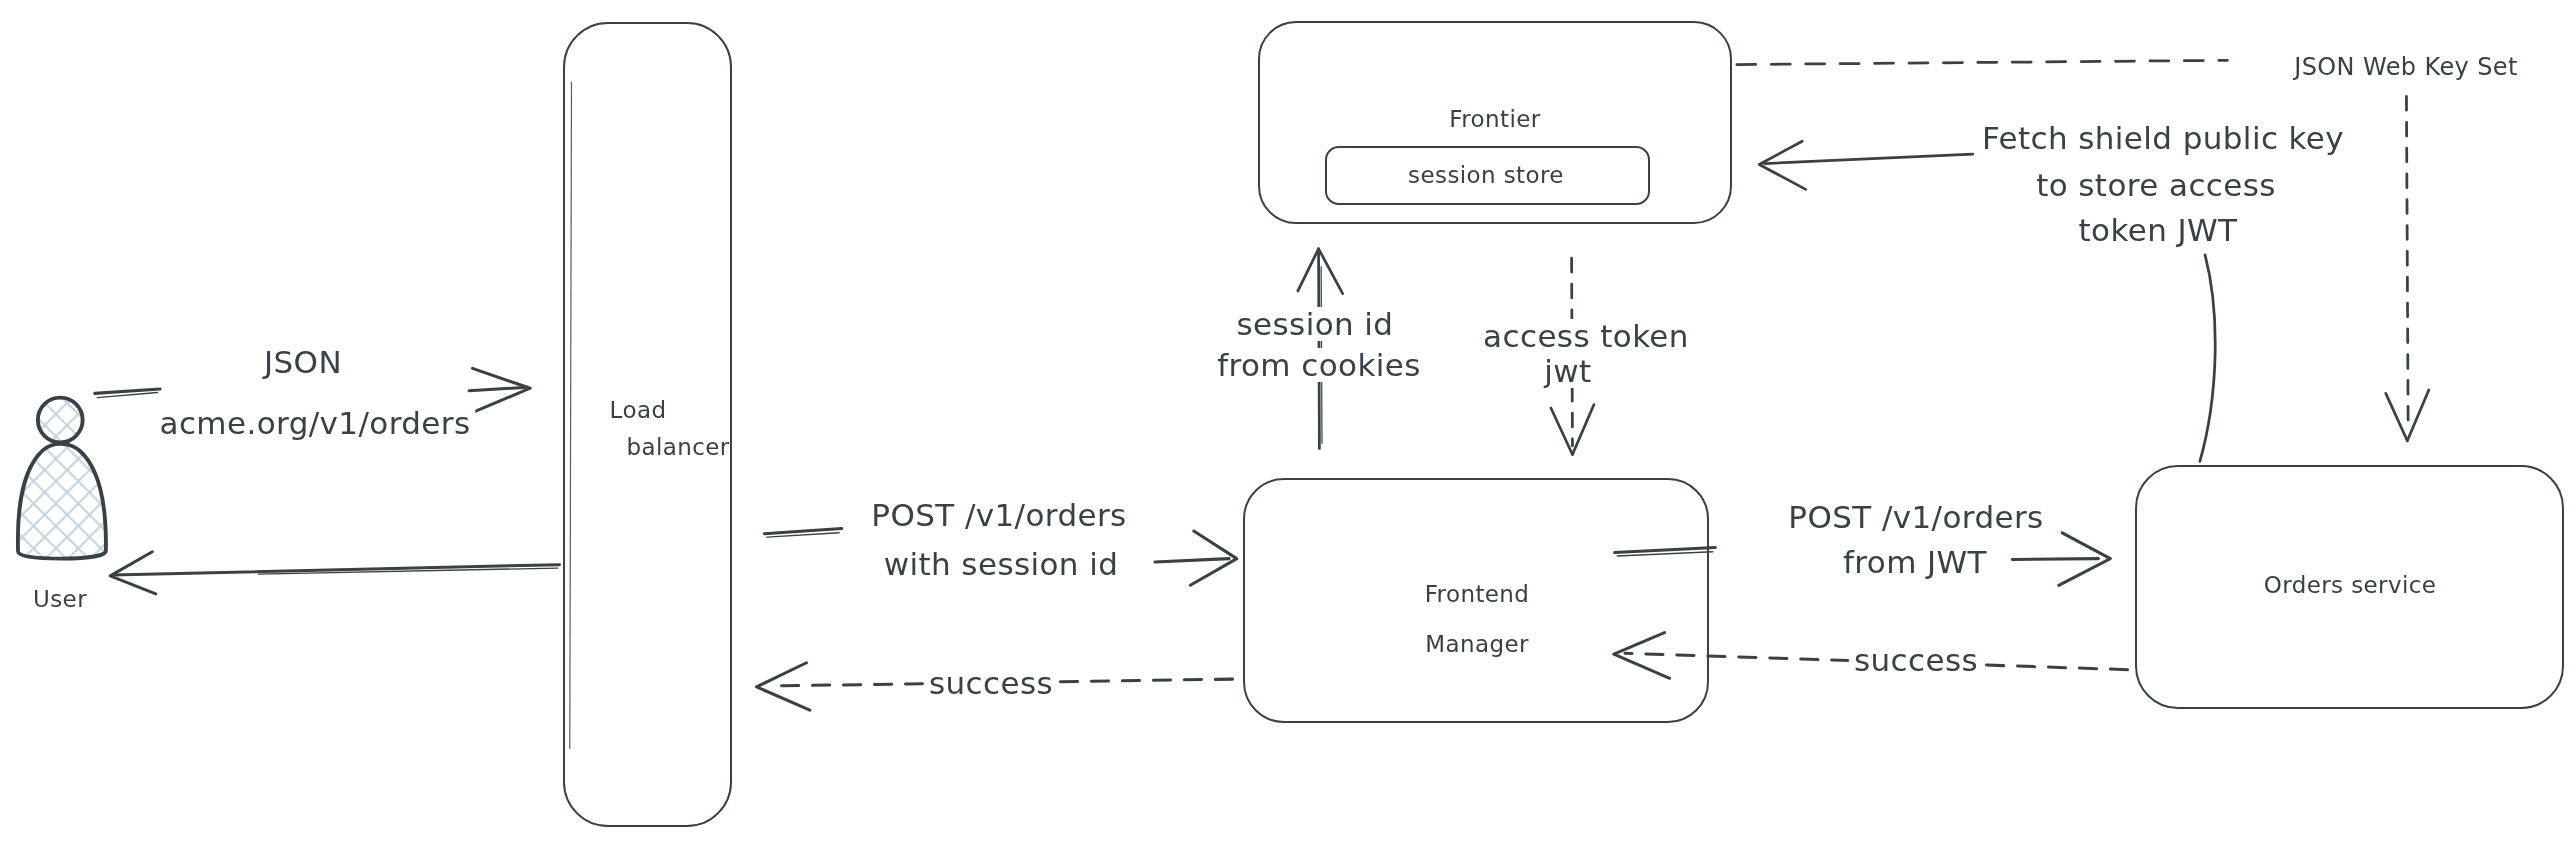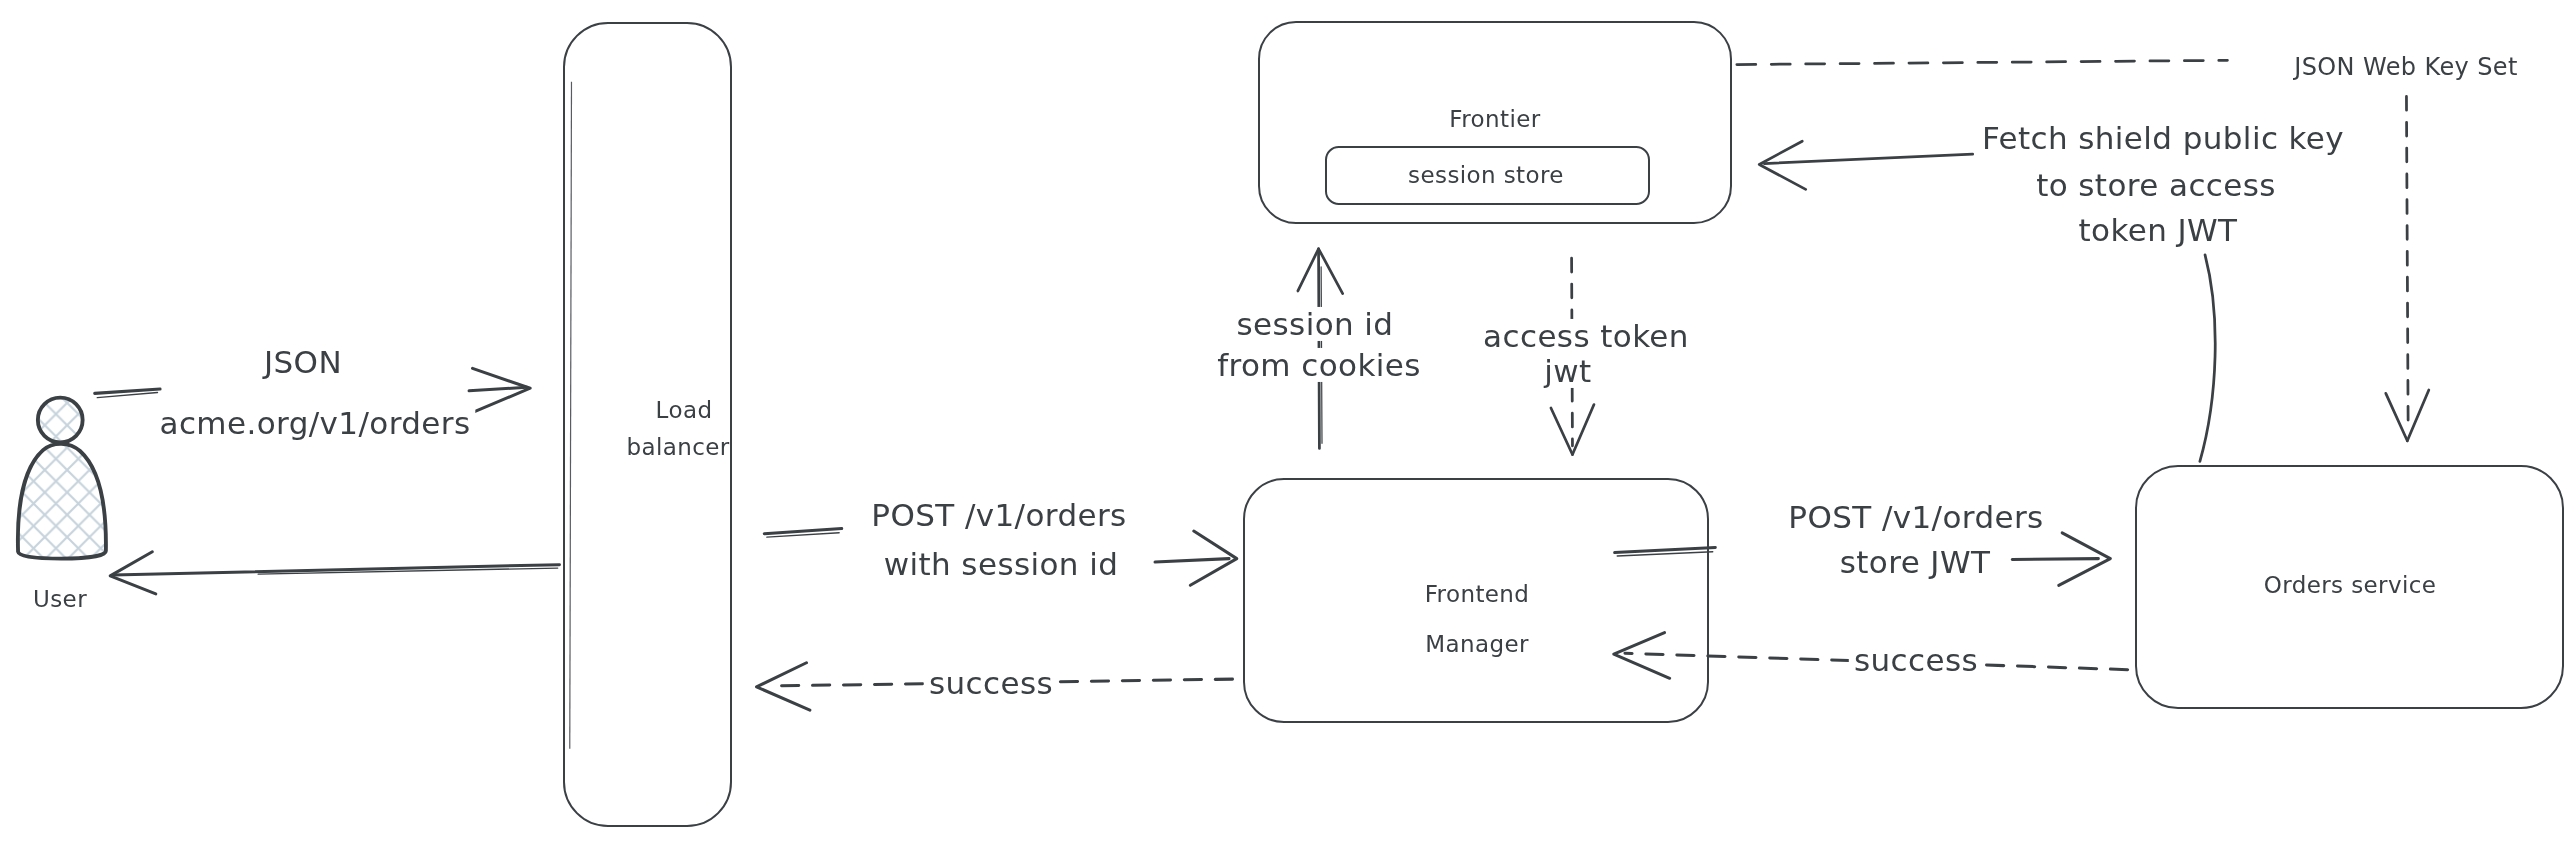--- a/index.html
+++ b/index.html
@@ -128,21 +128,21 @@
   <div class="box" style="left:1258px;top:20.7px;width:474px;height:203px;border-radius:38px;"></div>
 
   <div class="box inner" style="left:1325px;top:146px;width:325px;height:59px;"></div>
 
   <div class="box" style="left:1243px;top:478px;width:466px;height:245px;border-radius:41px;"></div>
 
   <div class="box" style="left:2135px;top:465px;width:429px;height:244px;border-radius:43px;"></div>
 
   <div class="lbl node nobg" style="left:60px;top:600px;">User</div>
 
-  <div class="lbl node nobg" style="left:684px;top:411px;">Load</div>
+  <div class="lbl node nobg" style="left:638px;top:411px;">Load</div>
   <div class="lbl node nobg" style="left:678px;top:448px;">balancer</div>
 
   <div class="lbl node nobg" style="left:1495px;top:120px;">Frontier</div>
   <div class="lbl node nobg" style="left:1486px;top:176px;">session store</div>
 
   <div class="lbl node nobg" style="left:1477px;top:595px;">Frontend</div>
   <div class="lbl node nobg" style="left:1477px;top:645px;">Manager</div>
 
   <div class="lbl node nobg" style="left:2350px;top:586px;">Orders service</div>
 
@@ -154,21 +154,21 @@
 
   <div class="lbl" style="left:991px;top:683px;">success</div>
 
   <div class="lbl" style="left:1315px;top:324px;">session id</div>
   <div class="lbl" style="left:1319px;top:365px;">from cookies</div>
 
   <div class="lbl" style="left:1586px;top:336px;">access token</div>
   <div class="lbl" style="left:1568px;top:371px;">jwt</div>
 
   <div class="lbl" style="left:1916px;top:517px;">POST /v1/orders</div>
-  <div class="lbl" style="left:1915px;top:562px;">store JWT</div>
+  <div class="lbl" style="left:1915px;top:562px;">from JWT</div>
 
   <div class="lbl" style="left:1916px;top:660px;">success</div>
 
   <div class="lbl nobg" style="left:2163px;top:138px;">Fetch shield public key</div>
   <div class="lbl nobg" style="left:2156px;top:185px;">to store access</div>
   <div class="lbl nobg" style="left:2158px;top:230px;">token JWT</div>
 
   <div class="lbl big nobg" style="left:2406px;top:67px;">JSON Web Key Set</div>
 
 </div>

